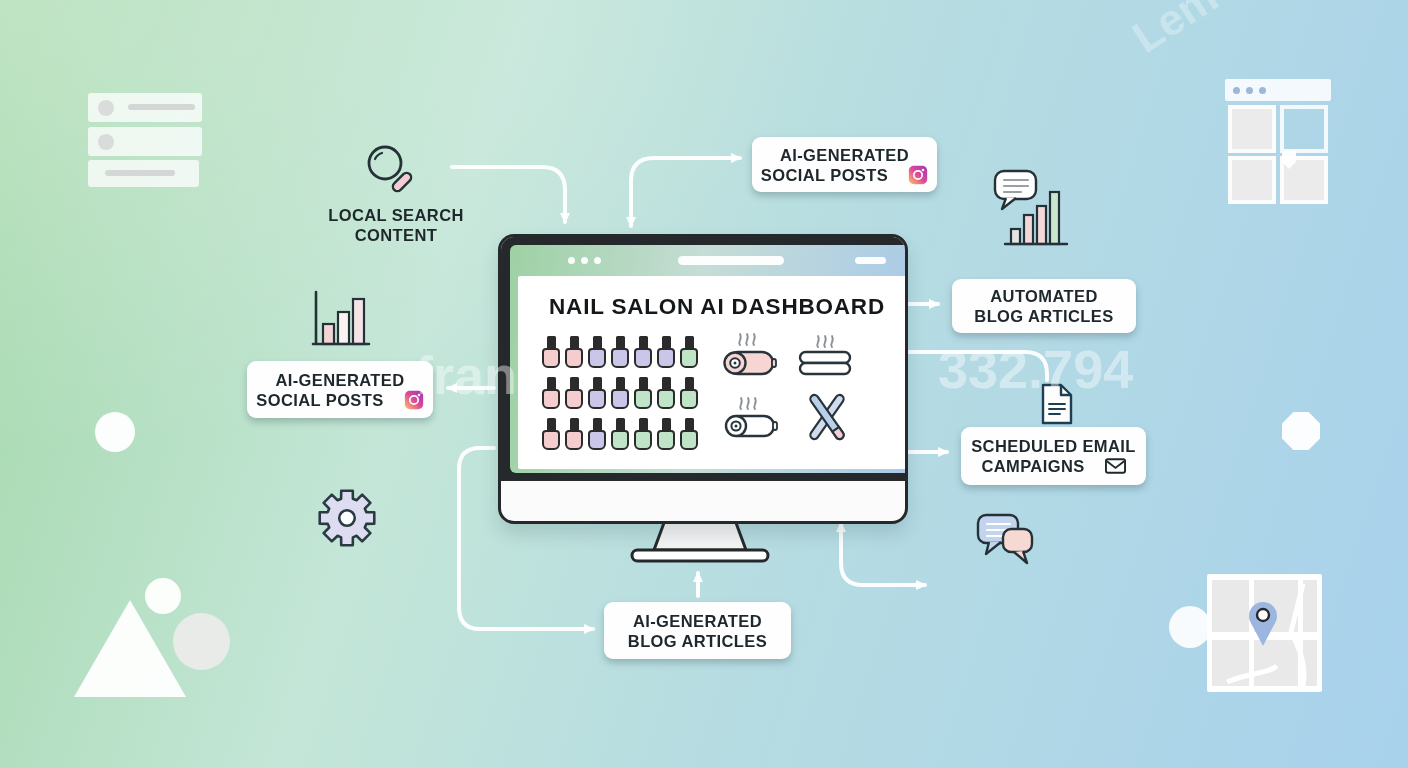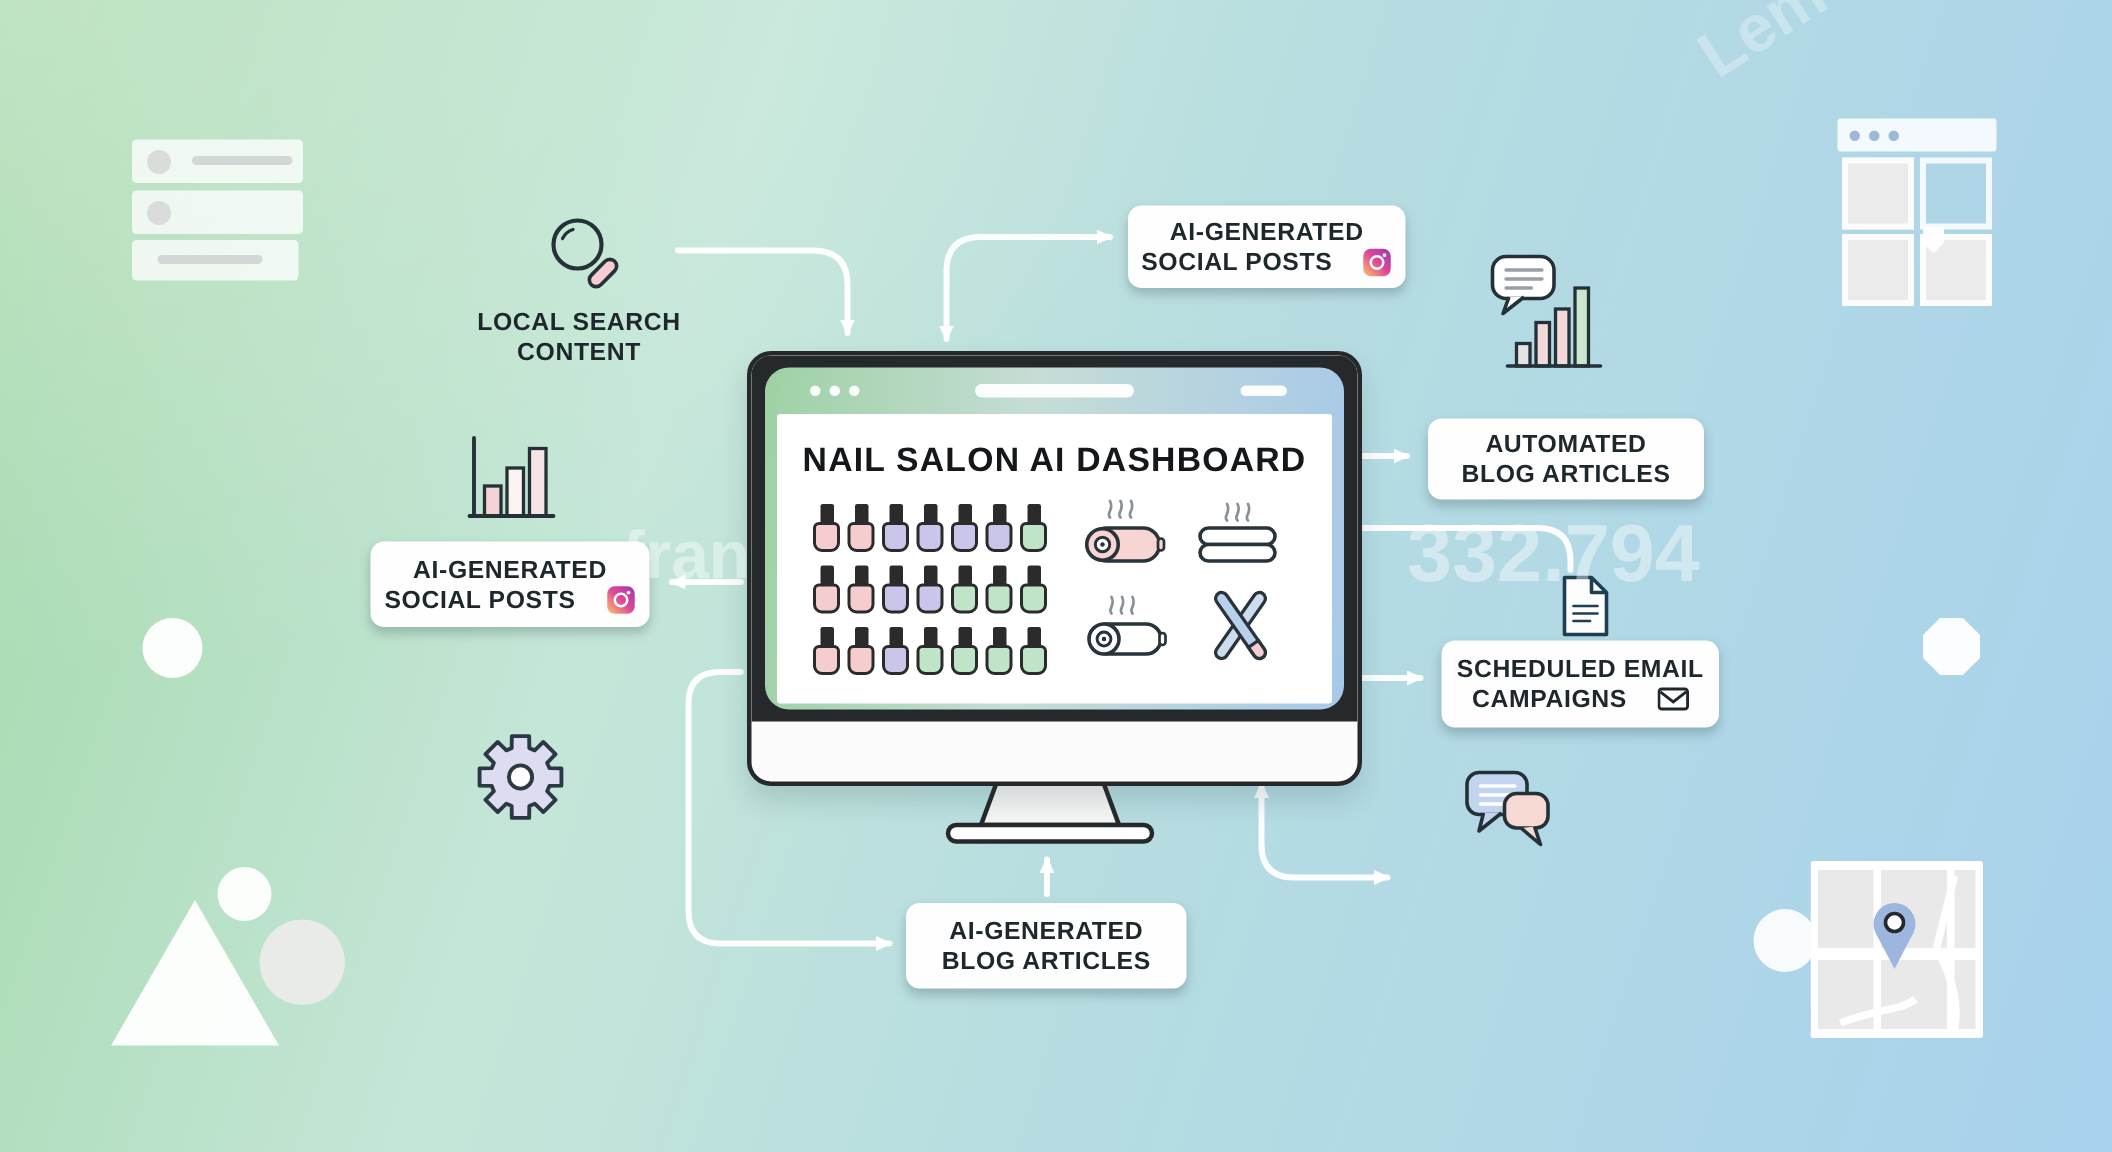--- a/index.html
+++ b/index.html
@@ -14,22 +14,22 @@
   
   .lbl{font-weight:700;font-size:16.5px;line-height:20px;letter-spacing:.4px;color:#1e282c;text-align:center;}
   .card{position:absolute;background:#fefefe;border-radius:9px;box-shadow:0 4px 7px rgba(45,70,80,.28);
         display:flex;flex-direction:column;align-items:center;justify-content:center;z-index:3;}
   .card .l2{display:flex;align-items:center;justify-content:center;gap:20px;}
   .plain-label{position:absolute;z-index:3;}
   
   .monitor{position:absolute;left:498px;top:234px;width:404px;height:284px;border:3px solid #26292b;
            border-radius:16px;background:#fbfbfb;overflow:hidden;z-index:2;box-shadow:0 10px 18px rgba(40,60,70,.16);}
   .screen{height:244px;background:#26292b;padding:8px 9px;box-sizing:border-box;}
-  .screen-inner{position:relative;width:100%;height:100%;border-radius:16px;overflow:hidden;
-                background:linear-gradient(95deg,#9ed1a4 0%,#c5ddd6 45%,#a7c9e9 100%);}
+  .screen-inner{position:relative;width:100%;height:100%;border-radius:6px;overflow:hidden;
+                background:linear-gradient(95deg,#9ed1a4 0%,#c5ddd6 45%,#a7c9e9 100%);padding-left:28px;}
   .browser-bar{position:relative;height:31px;}
   .dots{position:absolute;left:30px;top:12px;display:flex;gap:6px;}
   .dots i{width:7px;height:7px;border-radius:50%;background:rgba(255,255,255,.95);}
   .pill-main{position:absolute;left:50%;transform:translateX(-50%);top:11px;width:106px;height:9px;border-radius:5px;background:rgba(255,255,255,.95);}
   .pill-side{position:absolute;right:38px;top:12px;width:31px;height:7px;border-radius:4px;background:rgba(255,255,255,.95);}
   .panel{position:absolute;left:8px;right:8px;top:31px;bottom:4px;background:#ffffff;border-radius:2px;}
   .dash-title{position:absolute;top:18px;left:0;width:100%;text-align:center;font-weight:700;
               font-size:22.5px;letter-spacing:.8px;color:#14181b;}
   .polish-grid{position:absolute;left:24px;top:60px;display:flex;flex-direction:column;gap:6px;}
   .polish-row{display:flex;gap:5px;}
@@ -332,21 +332,21 @@
   </svg>
 
   <svg class="icon" style="left:976px;top:511px;" width="64" height="60" viewBox="0 0 64 60">
     <rect x="2" y="4" width="40" height="28" rx="8" fill="#c3d4ef" stroke="#243238" stroke-width="2.4"></rect>
     <path d="M13,31 L10,43 L25,31" fill="#c3d4ef" stroke="#243238" stroke-width="2.4" stroke-linejoin="round"></path>
     <path d="M11,13 L34,13 M11,19 L34,19 M11,25 L29,25" stroke="#ffffff" stroke-width="2.2" stroke-linecap="round"></path>
     <rect x="27" y="18" width="29" height="23" rx="8" fill="#f7d9d4" stroke="#243238" stroke-width="2.4"></rect>
     <path d="M47,40 L51,52 L38,41" fill="#f7d9d4" stroke="#243238" stroke-width="2.4" stroke-linejoin="round"></path>
   </svg>
 
-  <div class="plain-label lbl" style="left:300px;top:205px;width:172px;">
+  <div class="plain-label lbl" style="left:310px;top:205px;width:172px;">
     <span>LOCAL SEARCH</span><br>
     <span>CONTENT</span>
   </div>
 
   <div class="card lbl" style="left:752px;top:137px;width:185px;height:55px;">
     <span>AI-GENERATED</span>
     <span class="l2">
       <span>SOCIAL POSTS</span>
       <svg width="20" height="20" viewBox="0 0 24 24">
         <rect x="1" y="1" width="22" height="22" rx="6" fill="url(#igGrad)"></rect>
@@ -384,17 +384,17 @@
       </svg>
     </span>
   </div>
 
 
   <div class="card lbl" style="left:604px;top:602px;width:187px;height:57px;">
     <span>AI-GENERATED</span>
     <span>BLOG ARTICLES</span>
   </div>
 
-  <div class="wm" style="left:415px;top:344px;font-size:45px;">fran</div>
+  <div class="wm" style="left:415px;top:344px;font-size:54px;">fran</div>
   <div class="wm" style="left:938px;top:338px;font-size:54px;">332.794</div>
   <div class="wm" style="left:1130px;top:-8px;font-size:44px;transform:rotate(-33deg);color:rgba(255,255,255,.3);">Lem</div>
 
 </div>
 
 </body></html>

